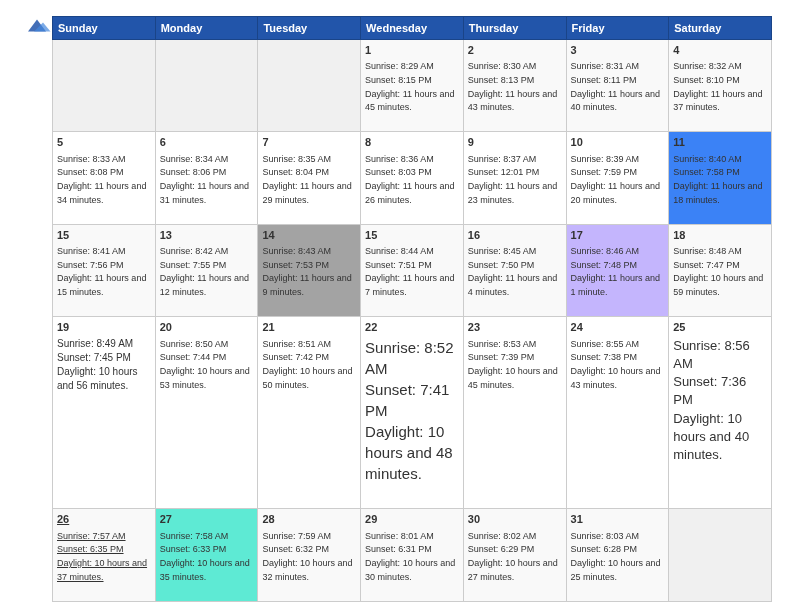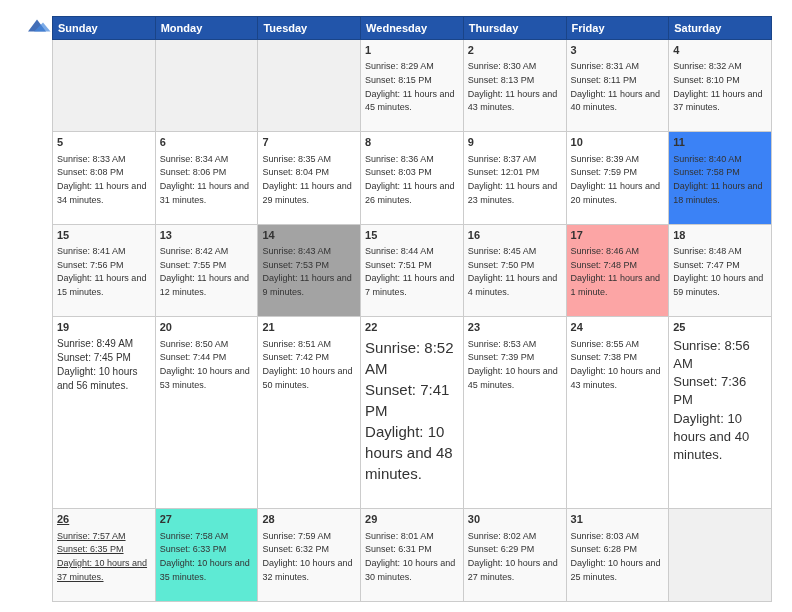--- a/index.html
+++ b/index.html
@@ -171,21 +171,21 @@
 Daylight: 11 hours and 12 minutes.</span></td>
           <td style="background: #a3a3a3;"><span class="day-number">14</span><span style="white-space: pre-line; font-size: 9px;">Sunrise: 8:43 AM
 Sunset: 7:53 PM
 Daylight: 11 hours and 9 minutes.</span></td>
           <td style="background: rgb(249, 249, 249);"><span class="day-number">15</span><span style="white-space: pre-line; font-size: 9px;">Sunrise: 8:44 AM
 Sunset: 7:51 PM
 Daylight: 11 hours and 7 minutes.</span></td>
           <td style="background: rgb(249, 249, 249);"><span class="day-number">16</span><span style="white-space: pre-line; font-size: 9px;">Sunrise: 8:45 AM
 Sunset: 7:50 PM
 Daylight: 11 hours and 4 minutes.</span></td>
-          <td style="background: #fca5a5;"><span class="day-number">17</span><span style="white-space: pre-line; font-size: 9px;">Sunrise: 8:46 AM
+          <td style="background: #c4b5fd;"><span class="day-number">17</span><span style="white-space: pre-line; font-size: 9px;">Sunrise: 8:46 AM
 Sunset: 7:48 PM
 Daylight: 11 hours and 1 minute.</span></td>
           <td style="background: rgb(249, 249, 249);"><span class="day-number">18</span><span style="white-space: pre-line; font-size: 9px;">Sunrise: 8:48 AM
 Sunset: 7:47 PM
 Daylight: 10 hours and 59 minutes.</span></td>
         </tr>
         <tr>
           <td style="background: rgb(255, 255, 255);"><span class="day-number">19</span><span style="white-space: pre-line; font-size: 10px;">Sunrise: 8:49 AM
 Sunset: 7:45 PM
 Daylight: 10 hours and 56 minutes.</span></td>

